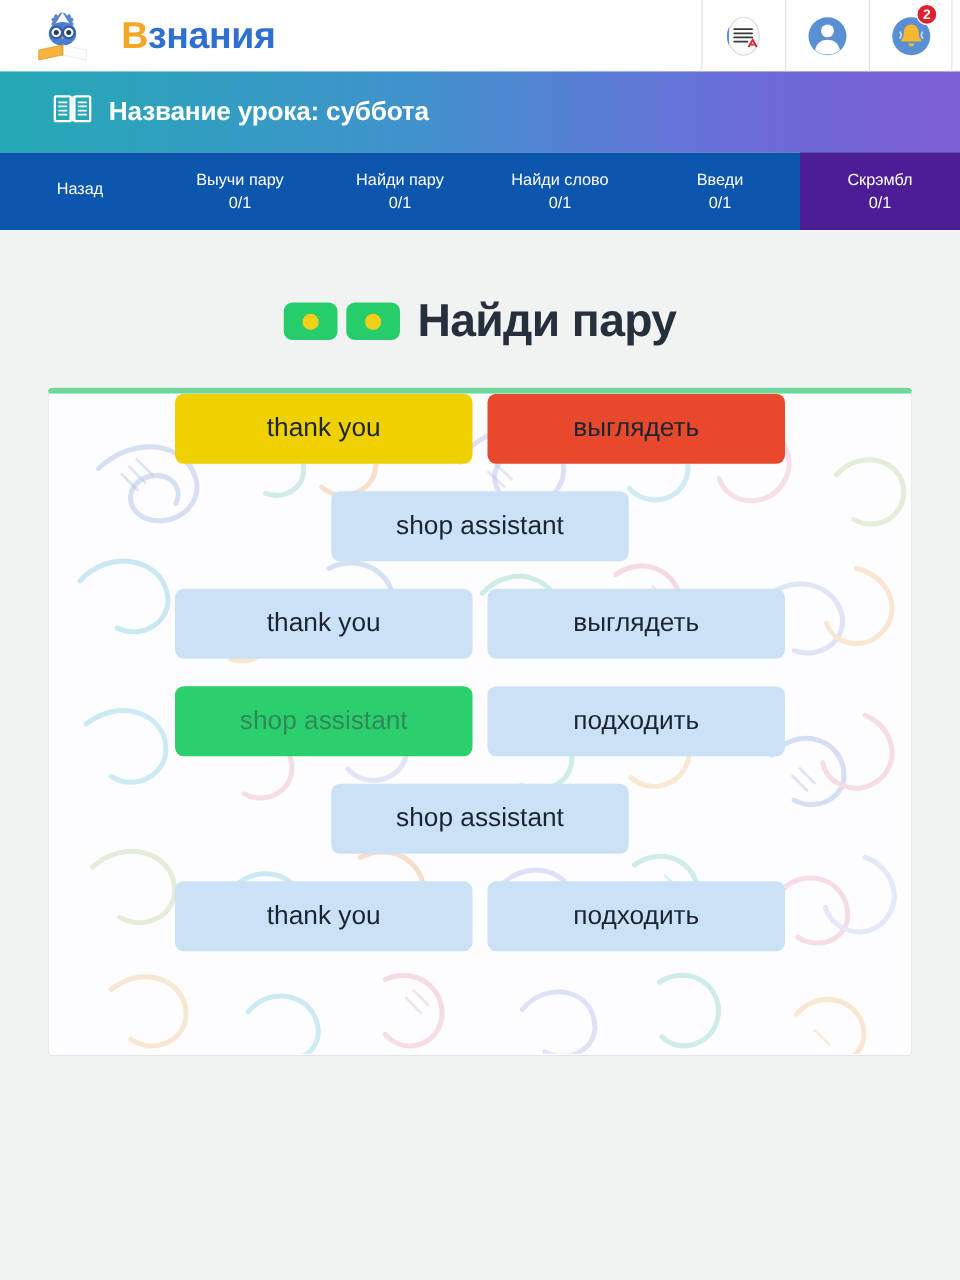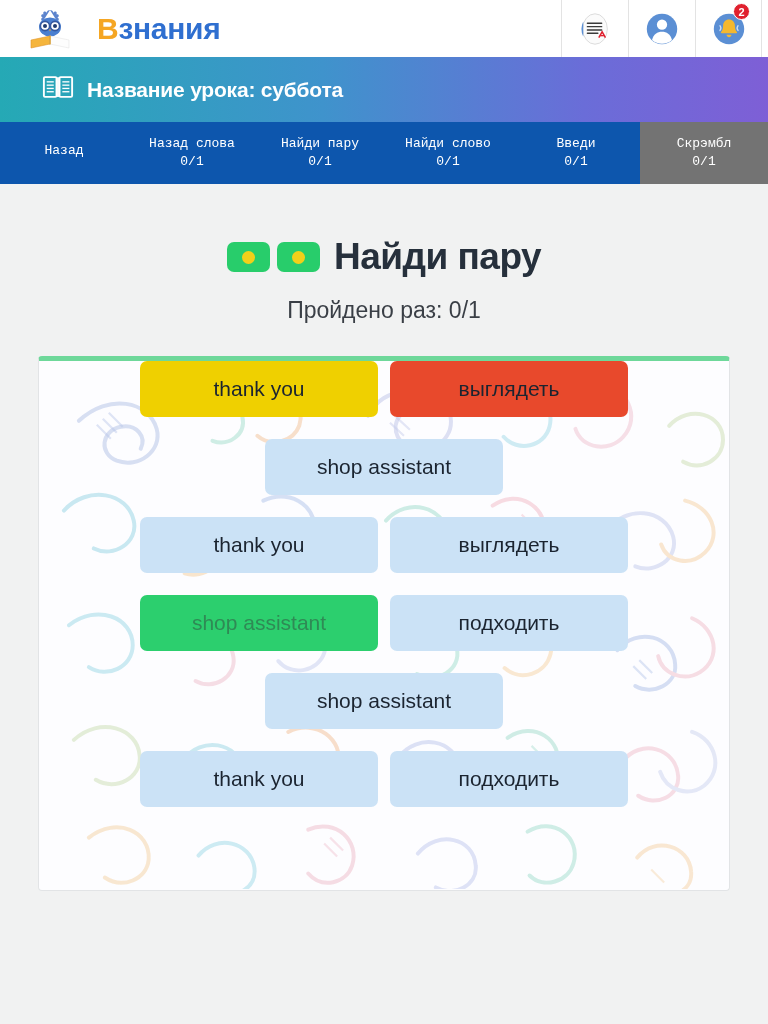--- a/index.html
+++ b/index.html
@@ -77,35 +77,34 @@
     font-weight: bold;
     letter-spacing: -0.2px;
   }
 
   
   .tabbar {
     height: 62px;
     background: #0d56ad;
     display: flex;
     align-items: stretch;
-    font-family: Liberation Mono, monospace;
   }
   .tab {
     flex: 1;
     display: flex;
     flex-direction: column;
     align-items: center;
     justify-content: center;
     gap: 3px;
     color: #ffffff;
     font-size: 13px;
     line-height: 1.15;
     cursor: pointer;
   }
-  .tab.active { background: #737373; }
+  .tab.active { background: #4c1d95; }
   .tab .tab-count { font-size: 13px; }
 
   
   .main { padding-top: 52px; }
 
   .game-title-row {
     display: flex;
     align-items: center;
     justify-content: center;
     gap: 14px;
@@ -269,21 +268,21 @@
   </span>
   <span class="lesson-title">Название урока: суббота</span>
 </div>
 
 <div class="tabbar">
   <div class="tab">
     <span>Назад</span>
     <span class="tab-count"></span>
   </div>
   <div class="tab">
-    <span>Назад слова</span>
+    <span>Выучи пару</span>
     <span class="tab-count">0/1</span>
   </div>
   <div class="tab">
     <span>Найди пару</span>
     <span class="tab-count">0/1</span>
   </div>
   <div class="tab">
     <span>Найди слово</span>
     <span class="tab-count">0/1</span>
   </div>
@@ -304,21 +303,20 @@
       <span class="title-chip">
           <i></i>
         </span>
       <span class="title-chip">
           <i></i>
         </span>
     </span>
     <span class="game-title">Найди пару</span>
   </div>
 
-  <div class="game-subtitle">Пройдено раз: 0/1</div>
 
   <div class="card">
 
     <svg class="doodles" viewBox="0 0 692 530" preserveAspectRatio="xMidYMid slice">
       <g fill="none" stroke-width="4" stroke-linecap="round" opacity=".55">
         <path d="M40 60c30-28 70-20 78 8 6 22-18 40-40 32-18-7-16-30 4-34 16-3 26 10 20 22" stroke="#b9c6e8"></path>
         <path d="M150 40c22-16 50-6 54 16 4 18-14 30-30 24" stroke="#a9e0cf"></path>
         <path d="M235 25c18 4 32 22 26 40-6 16-28 22-42 10" stroke="#f3c7a0"></path>
         <path d="M330 55c14-30 60-34 78-10 14 20-2 46-28 44-20-2-28-22-18-34" stroke="#c3c9ea"></path>
         <path d="M470 30c26-8 48 12 42 36-5 20-32 26-46 10" stroke="#a9ddea"></path>

